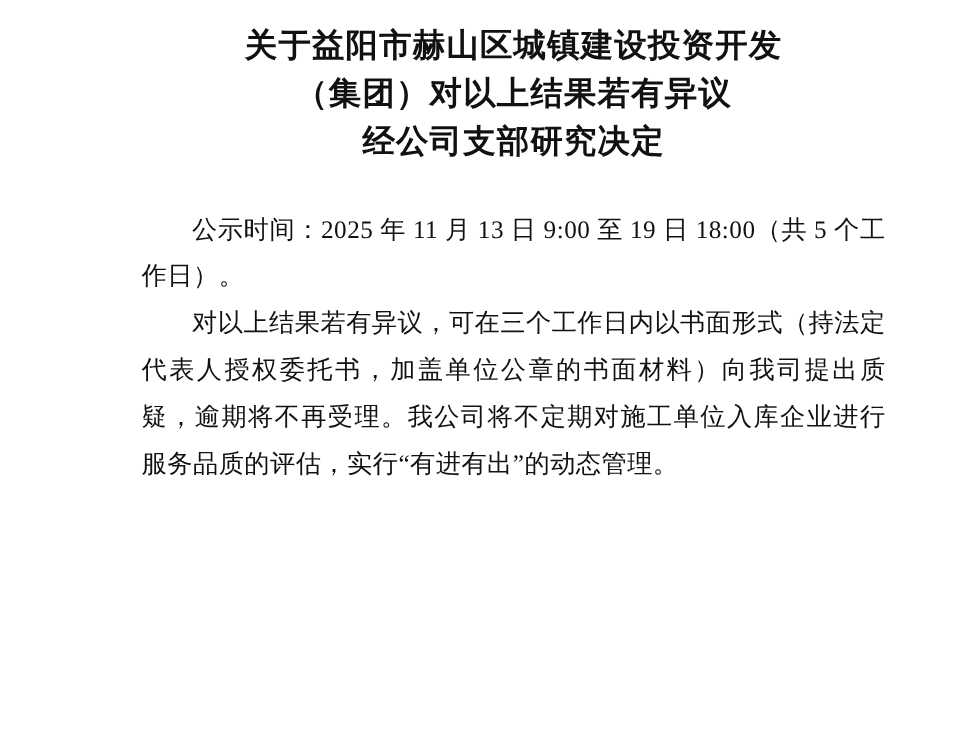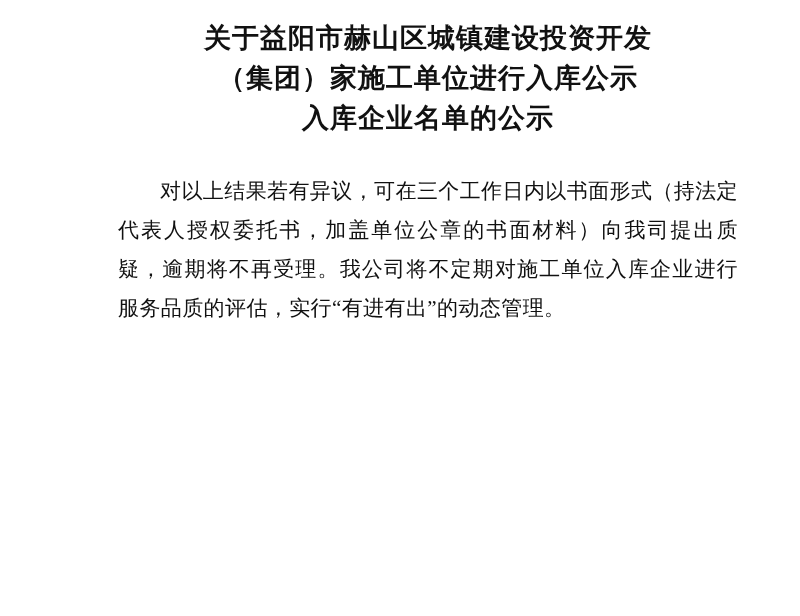--- a/index.html
+++ b/index.html
@@ -50,21 +50,22 @@
     margin-top: 0;
   }
 </style>
 </head>
 <body>
 
 <div class="page">
 
   <h1 class="doc-title">
     <span class="tline">关于益阳市赫山区城镇建设投资开发</span>
-    <span class="tline">（集团）家施工单位进行入库公示</span>
-    <span class="tline">入库企业名单的公示</span>
+    <span class="tline">（集团）对以上结果若有异议</span>
+    <span class="tline">经公司支部研究决定</span>
   </h1>
 
   <div class="body-block">
+    <p class="para">公示时间：2025 年 11 月 13 日 9:00 至 19 日 18:00（共 5 个工作日）。</p>
     <p class="para">对以上结果若有异议，可在三个工作日内以书面形式（持法定代表人授权委托书，加盖单位公章的书面材料）向我司提出质疑，逾期将不再受理。我公司将不定期对施工单位入库企业进行服务品质的评估，实行“有进有出”的动态管理。</p>
   </div>
 
 </div>
 
 </body></html>

